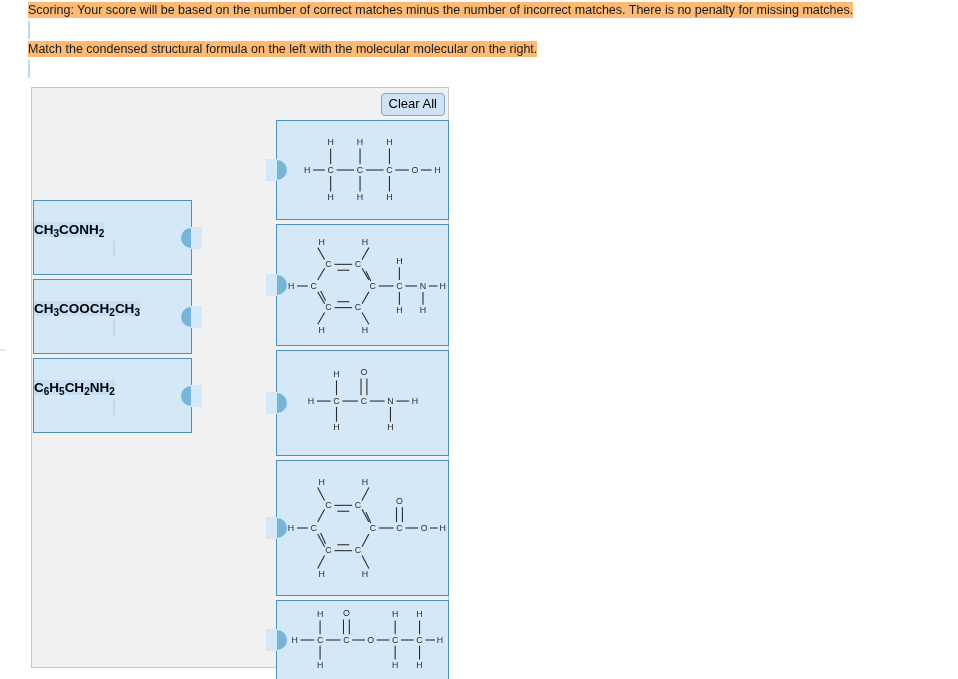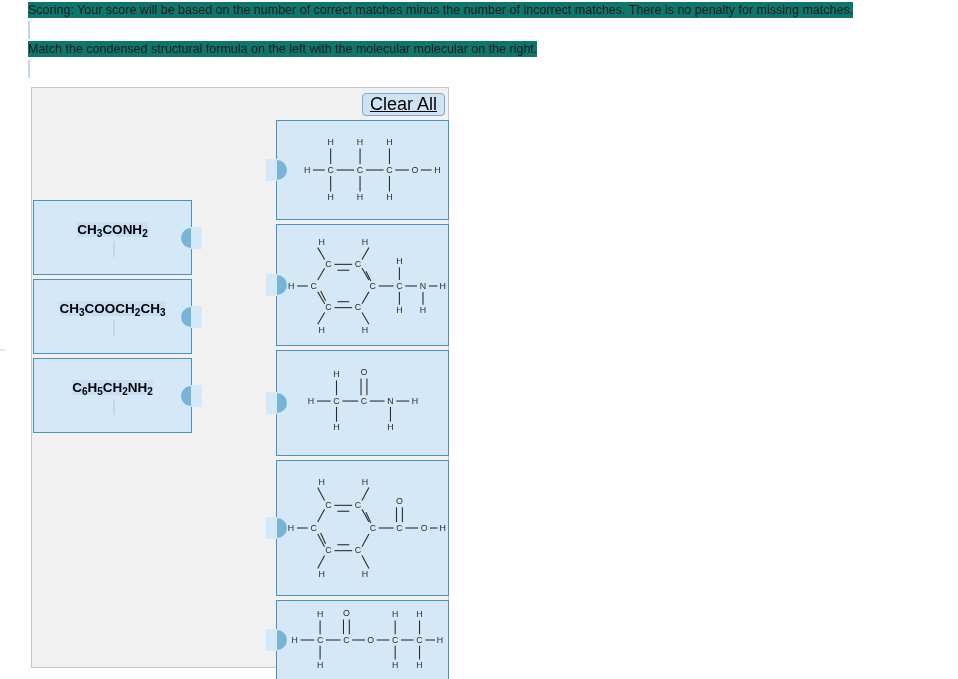--- a/index.html
+++ b/index.html
@@ -23,21 +23,21 @@
     width: 958px;
   }
   .instr-line {
     font-size: 12.5px;
     color: #1a1a1a;
     line-height: 15px;
     padding: 3px 0 3px 28px;
     white-space: nowrap;
   }
   .instr-line span.sel {
-    background: #0f766e;
+    background: #fdba74;
     padding: 1px 0;
   }
   .caret-line {
     height: 18px;
     padding-left: 28px;
   }
   .caret-line i {
     display: block;
     width: 2px;
     height: 18px;
@@ -63,30 +63,29 @@
     height: 581px;
     background: #f1f1f1;
     border: 1px solid #c6c6c6;
     box-sizing: border-box;
   }
 
   .clear-all {
     position: absolute;
     right: 3px;
     top: 5px;
-    font-size: 18px;
+    font-size: 13px;
     color: #000;
     background: #cfe3f5;
     border: 1px solid #7fa8c9;
     border-radius: 4px;
     padding: 2px 7px 3px 7px;
     line-height: 16px;
     font-family: "Liberation Sans", sans-serif;
     cursor: pointer;
-    text-decoration: underline;
   }
 
   
   .formula-col {
     position: absolute;
     left: 1px;
     top: 112px;
     width: 161px;
   }
   .formula-tile {
@@ -97,21 +96,20 @@
     border: 1px solid #4a92bd;
     box-sizing: border-box;
     margin-bottom: 4px;
     cursor: pointer;
   }
   .formula-text {
     position: absolute;
     left: 0;
     right: 0;
     top: 21px;
-    text-align: center;
     font-size: 13.5px;
     font-weight: bold;
     color: #000;
     font-family: "Liberation Sans", sans-serif;
     white-space: nowrap;
   }
   .formula-text em {
     font-style: normal;
     background: #c6dff4;
   }

